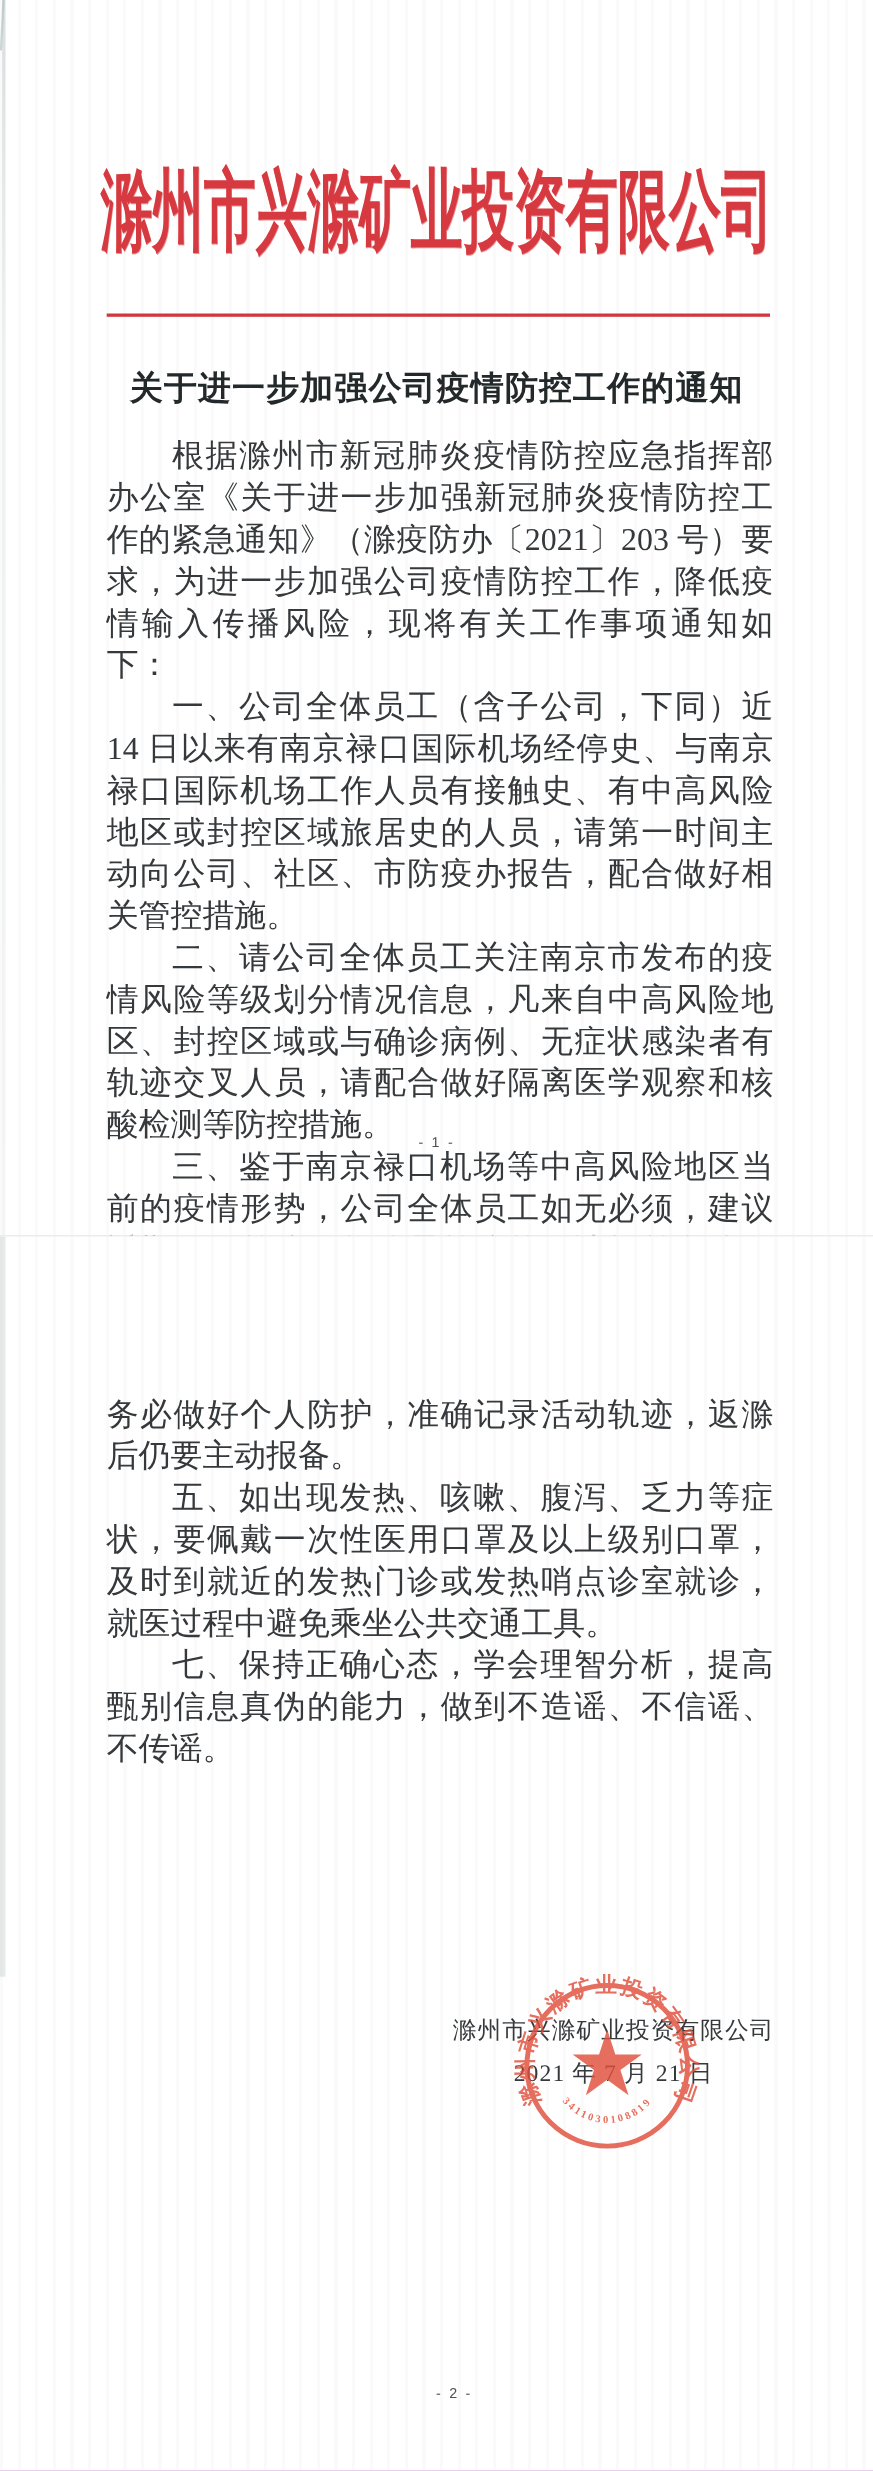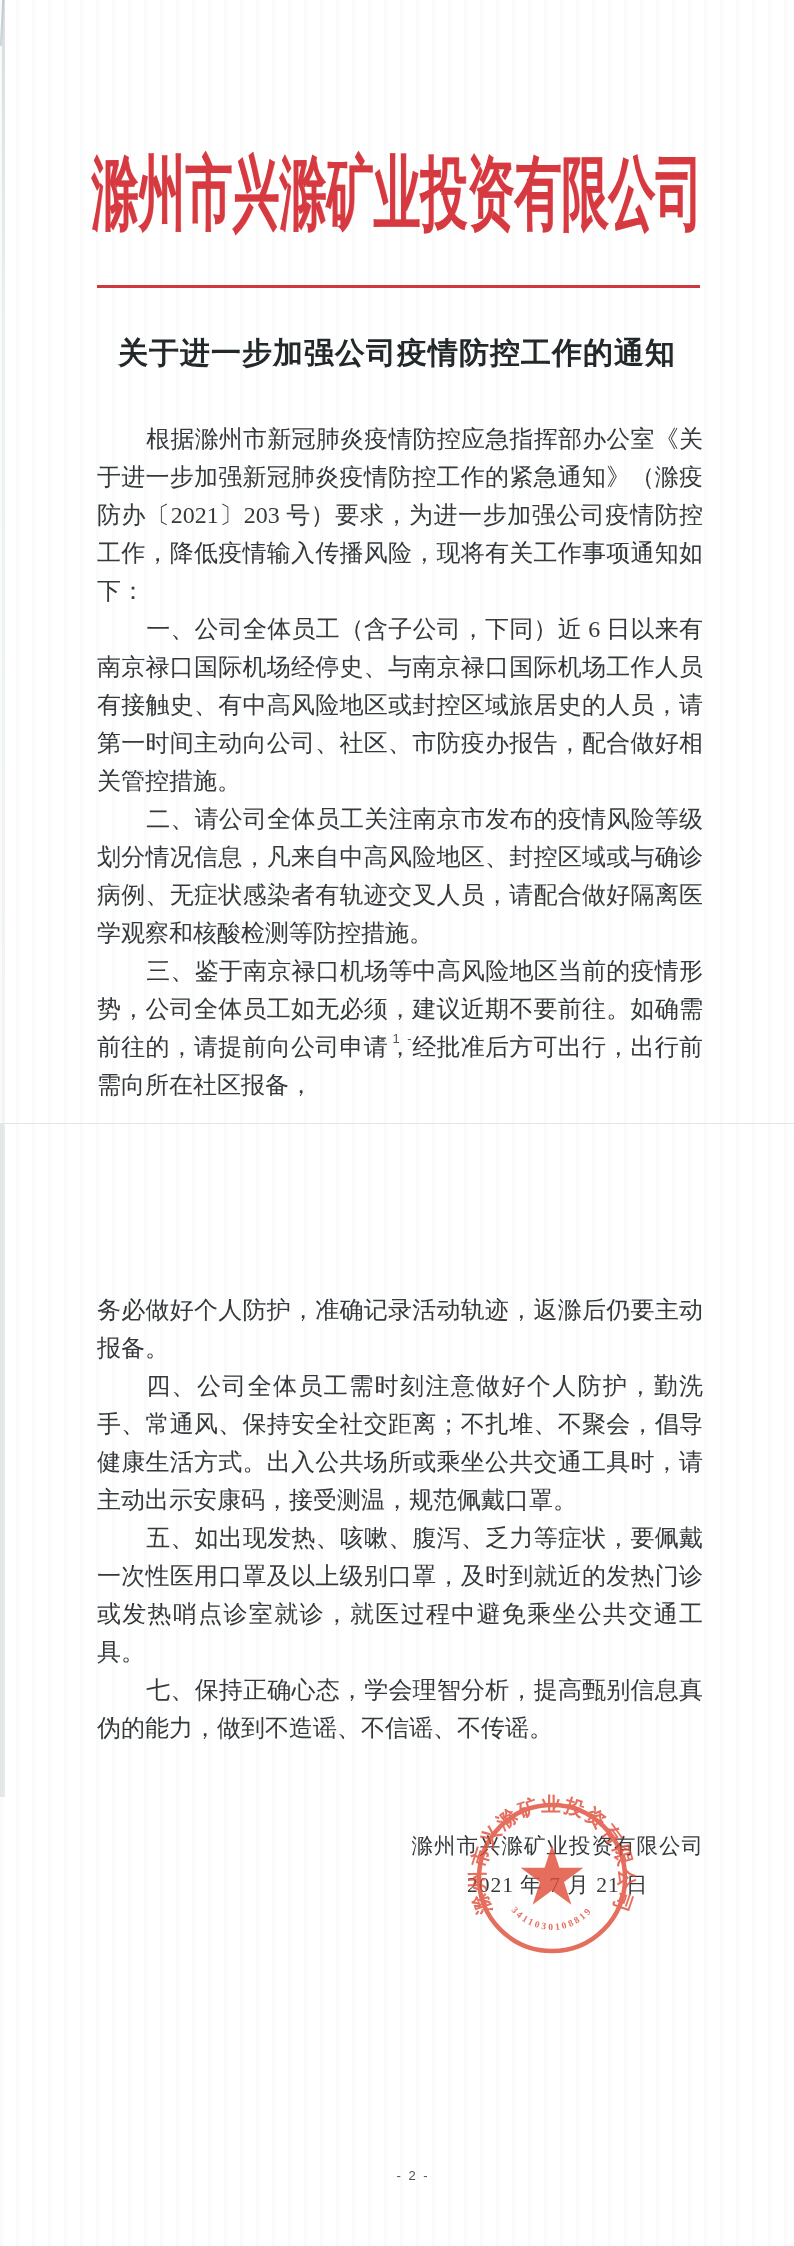--- a/index.html
+++ b/index.html
@@ -47,23 +47,22 @@
     background: #cf383c;
   }
   .doc-title {
     position: absolute; top: 333px; left: 0; width: 100%;
     text-align: center;
     font-size: 30px; font-weight: bold; color: #23282a;
     letter-spacing: 1px;
   }
   .body-text {
     position: absolute; left: 97px; width: 606px;
-    font-size: 24px; line-height: 38px; color: #35393b;
+    font-size: 29px; line-height: 38px; color: #35393b;
     text-align: justify;
-    margin-top: 24px;
   }
   .body-1 { top: 396px; }
   .body-2 { top: 143px; }
   .body-text p { margin: 0; text-indent: 2.05em; }
   .body-text p.no-indent { text-indent: 0; }
 
   .page-number {
     position: absolute; left: 0; width: 100%;
     text-align: center; font-size: 13px; color: #4c5254;
     letter-spacing: 2px;
@@ -105,34 +104,33 @@
     <div class="letterhead">
       <span>滁州市兴滁矿业投资有限公司</span>
     </div>
 
     <div class="red-rule"></div>
 
     <div class="doc-title">关于进一步加强公司疫情防控工作的通知</div>
 
     <div class="body-text body-1">
       <p>根据滁州市新冠肺炎疫情防控应急指挥部办公室《关于进一步加强新冠肺炎疫情防控工作的紧急通知》（滁疫防办〔2021〕203 号）要求，为进一步加强公司疫情防控工作，降低疫情输入传播风险，现将有关工作事项通知如下：</p>
-      <p>一、公司全体员工（含子公司，下同）近 6 日以来有南京禄口国际机场经停史、与南京禄口国际机场工作人员有接触史、有中高风险地区或封控区域旅居史的人员，请第一时间主动向公司、社区、市防疫办报告，配合做好相关管控措施。</p>
+      <p>一、公司全体员工（含子公司，下同）近 14 日以来有南京禄口国际机场经停史、与南京禄口国际机场工作人员有接触史、有中高风险地区或封控区域旅居史的人员，请第一时间主动向公司、社区、市防疫办报告，配合做好相关管控措施。</p>
       <p>二、请公司全体员工关注南京市发布的疫情风险等级划分情况信息，凡来自中高风险地区、封控区域或与确诊病例、无症状感染者有轨迹交叉人员，请配合做好隔离医学观察和核酸检测等防控措施。</p>
       <p>三、鉴于南京禄口机场等中高风险地区当前的疫情形势，公司全体员工如无必须，建议近期不要前往。如确需前往的，请提前向公司申请，经批准后方可出行，出行前需向所在社区报备，</p>
     </div>
 
     <div class="page-number pn-1">- 1 -</div>
   </div>
 
   <div class="page page-2">
     <div class="scan-edge-2"></div>
 
     <div class="body-text body-2">
       <p class="no-indent">务必做好个人防护，准确记录活动轨迹，返滁后仍要主动报备。</p>
-      <p>四、公司全体员工需时刻注意做好个人防护，勤洗手、常通风、保持安全社交距离；不扎堆、不聚会，倡导健康生活方式。出入公共场所或乘坐公共交通工具时，请主动出示安康码，接受测温，规范佩戴口罩。</p>
       <p>五、如出现发热、咳嗽、腹泻、乏力等症状，要佩戴一次性医用口罩及以上级别口罩，及时到就近的发热门诊或发热哨点诊室就诊，就医过程中避免乘坐公共交通工具。</p>
       <p>七、保持正确心态，学会理智分析，提高甄别信息真伪的能力，做到不造谣、不信谣、不传谣。</p>
     </div>
 
     <div class="signature">
       <div class="sig-company">滁州市兴滁矿业投资有限公司</div>
       <div class="sig-date">2021 年 7 月 21 日</div>
     </div>
 
     <svg class="seal" viewBox="-86 -86 172 172" xmlns="http://www.w3.org/2000/svg">

